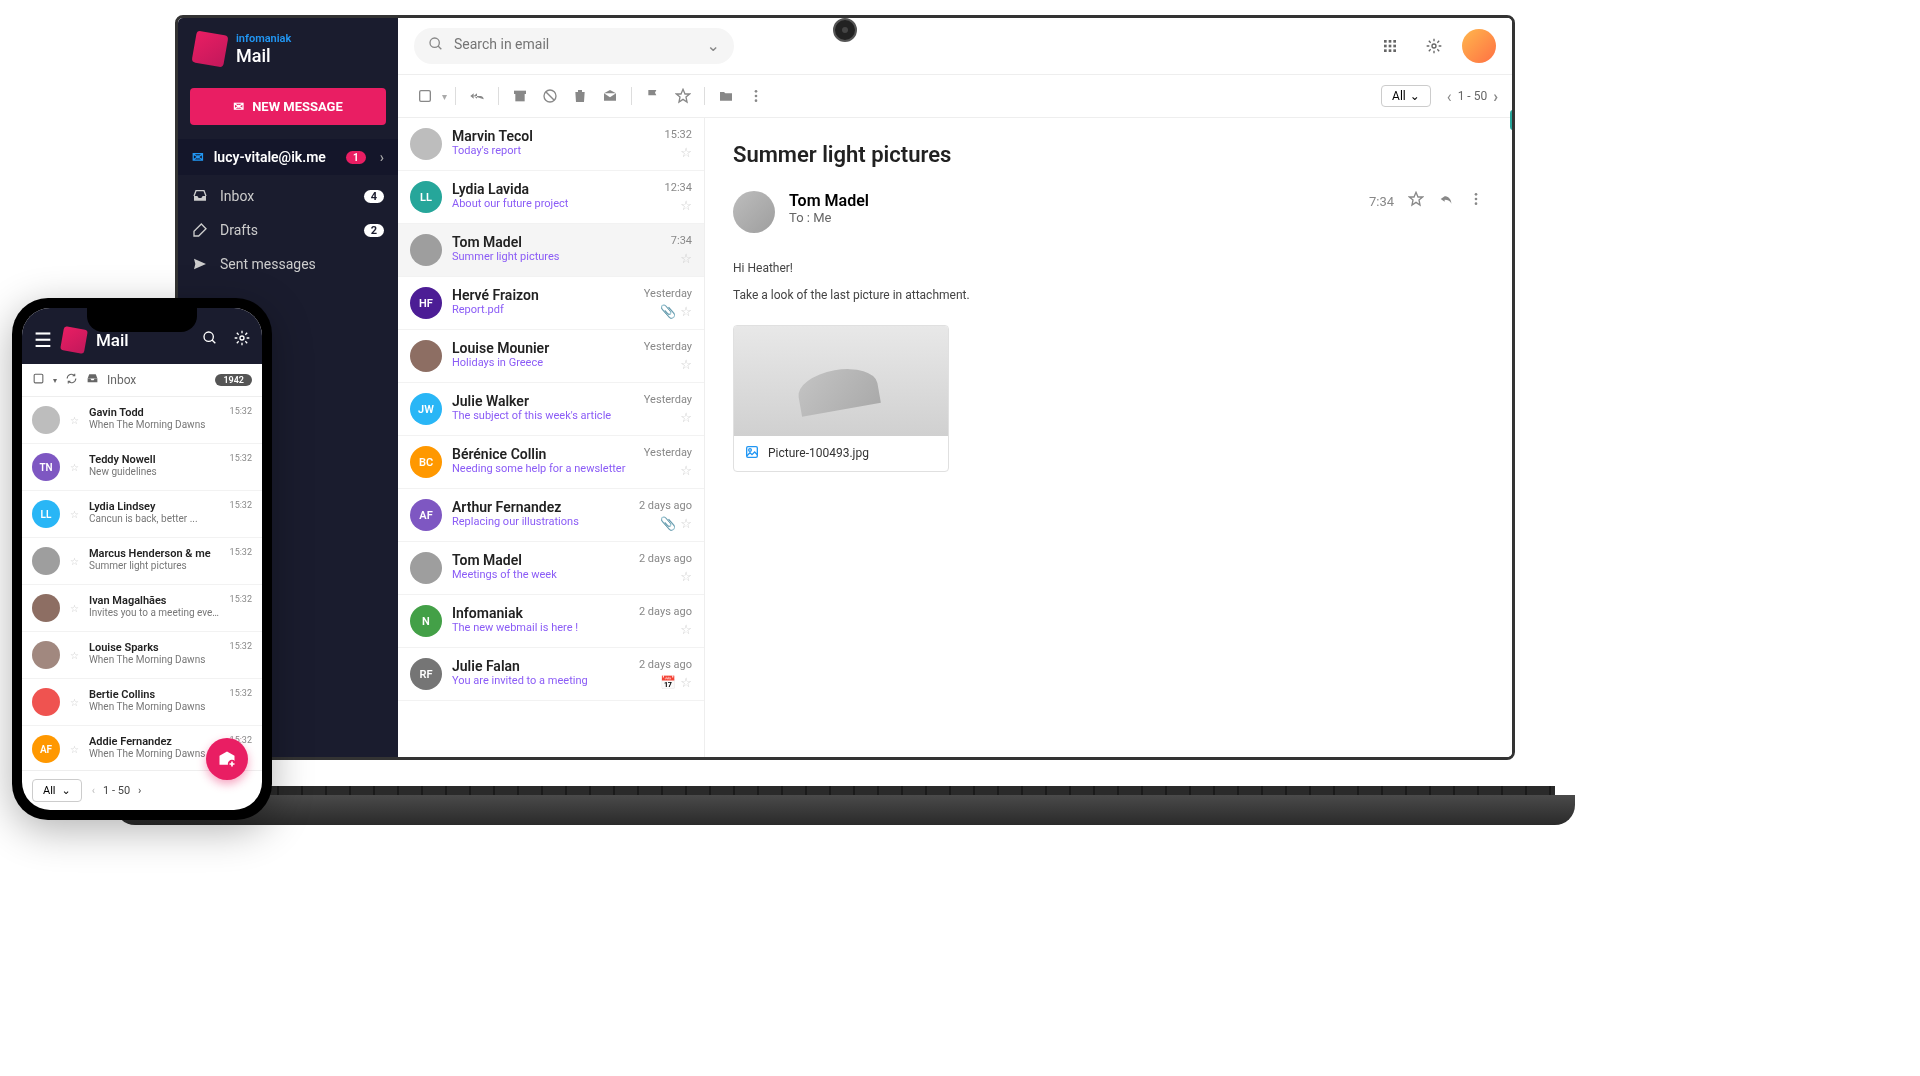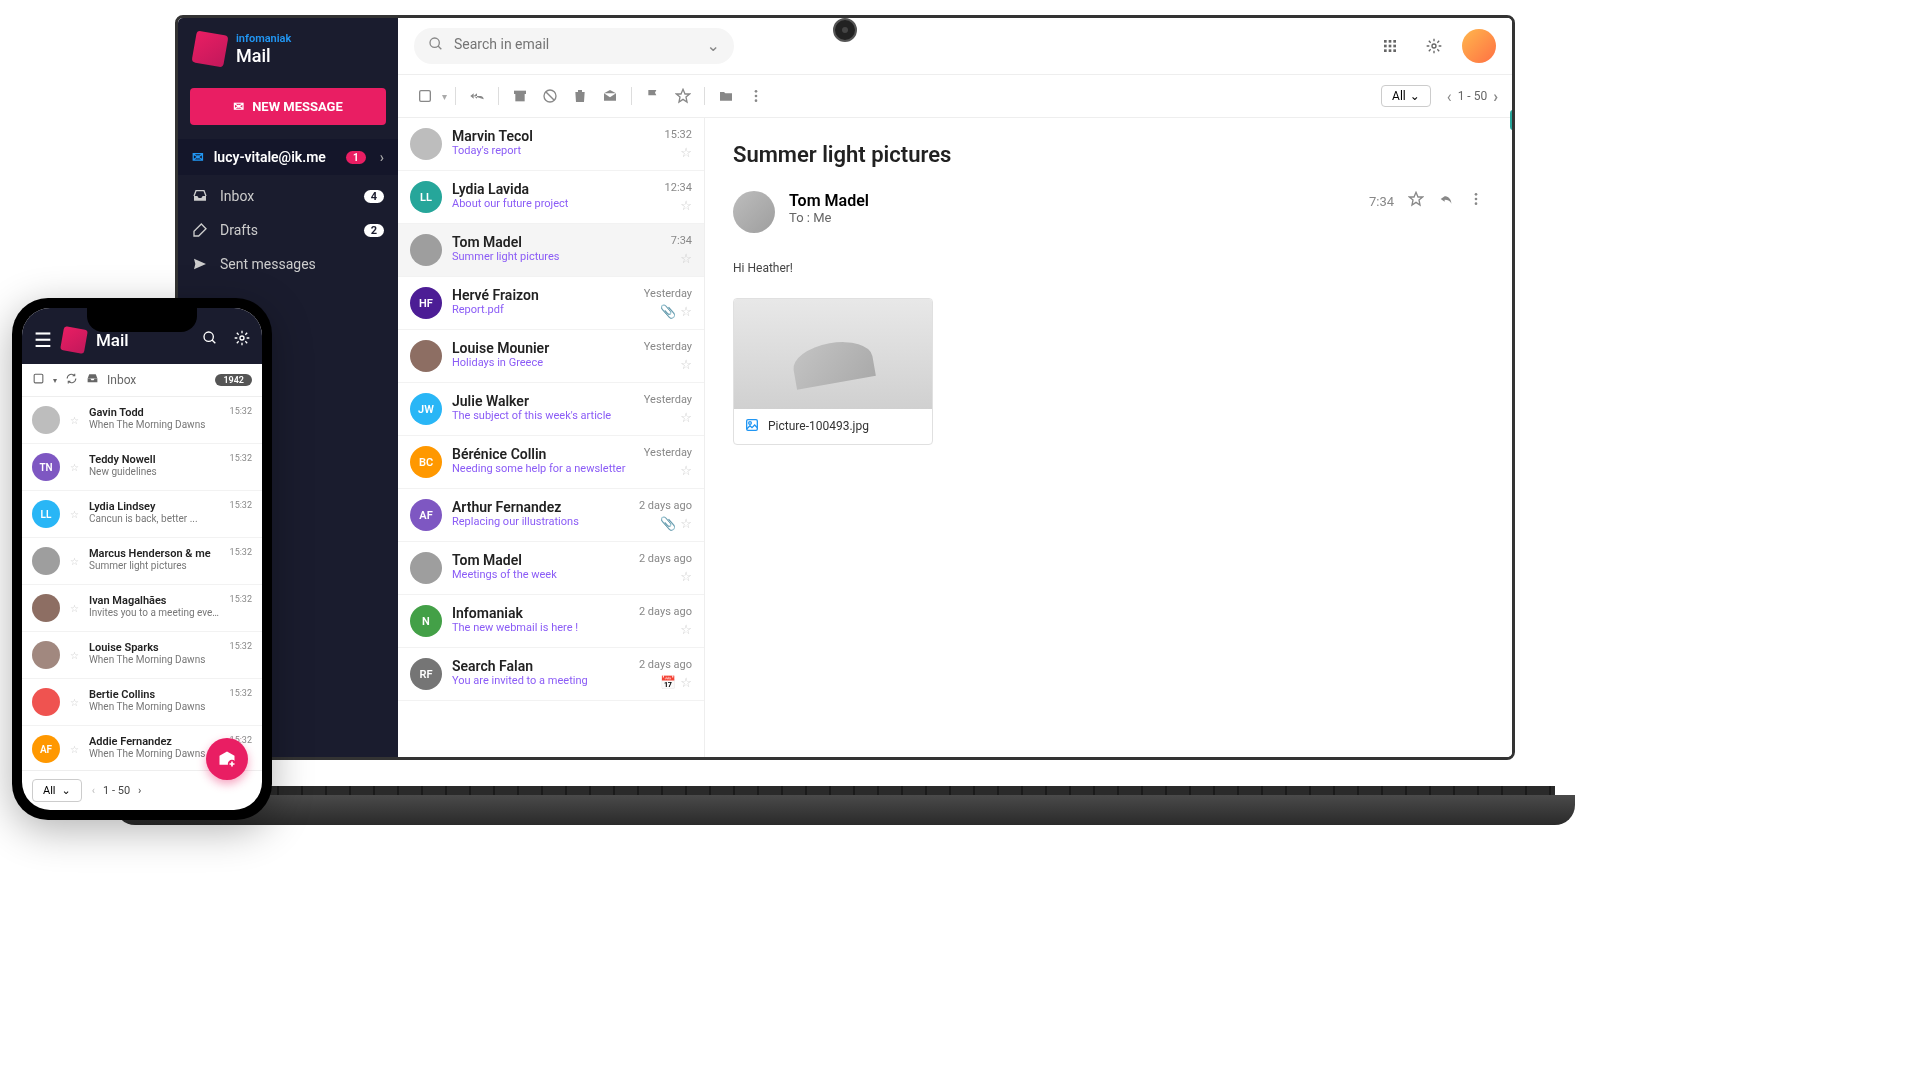--- a/index.html
+++ b/index.html
@@ -61,21 +61,21 @@
 .detail{flex:1;padding:24px 28px;overflow-y:auto}
 .detail h1{font-size:22px;font-weight:600;color:#222;margin-bottom:24px}
 .detail-header{display:flex;gap:14px;align-items:flex-start;margin-bottom:24px}
 .detail-av{width:42px;height:42px;border-radius:50%;background:linear-gradient(135deg,#bdbdbd,#9e9e9e)}
 .detail-from{font-size:16px;font-weight:600}
 .detail-to{font-size:13px;color:#666}
 .detail-actions{margin-left:auto;display:flex;align-items:center;gap:14px;color:#888}
 .detail-time{font-size:13px}
 .detail-body{font-size:12px;color:#444;line-height:1.9}
 .detail-body p{margin-bottom:4px}
-.attachment{margin-top:18px;border:1px solid #e0e0e0;border-radius:4px;width:200px;overflow:hidden}
+.attachment{margin-top:18px;border:1px solid #e0e0e0;border-radius:4px;width:216px;overflow:hidden}
 .attach-img{height:110px;background:linear-gradient(180deg,#e8e8e8,#d0d0d0);position:relative}
 .attach-img::after{content:'';position:absolute;left:30%;top:40%;width:80px;height:40px;background:linear-gradient(135deg,#c4c4c4,#aaa);border-radius:50% 50% 0 0;transform:rotate(-10deg)}
 .attach-name{padding:8px 10px;display:flex;align-items:center;gap:8px;font-size:12px;color:#333}
 .attach-icon{color:#2196f3}
 .verify-badge{position:absolute;right:-18px;top:92px;width:20px;height:20px;background:#26a69a;border-radius:3px;display:flex;align-items:center;justify-content:center;color:#fff;font-size:12px}
 
 
 .phone{position:absolute;left:12px;top:298px;width:260px;height:522px;background:#000;border-radius:36px;padding:10px;z-index:50;box-shadow:0 10px 40px rgba(0,0,0,.3)}
 .phone-screen{width:100%;height:100%;background:#fff;border-radius:28px;overflow:hidden;position:relative;display:flex;flex-direction:column}
 .phone-notch{position:absolute;left:50%;top:0;transform:translateX(-50%);width:110px;height:24px;background:#000;border-radius:0 0 16px 16px;z-index:10}
@@ -398,21 +398,21 @@
     <div class="msg-meta">
                   <div class="msg-time">2 days ago</div>
                   <div class="msg-icons">
                     <span>☆</span>
                   </div>
                 </div>
               </div>
               <div class="msg">
                 <div class="msg-av" style="background:#757575">RF</div>
     <div class="msg-body">
-                  <div class="msg-from">Search Falan</div>
+                  <div class="msg-from">Julie Falan</div>
                   <div class="msg-subj">You are invited to a meeting</div>
                 </div>
     <div class="msg-meta">
                   <div class="msg-time">2 days ago</div>
                   <div class="msg-icons">
                     <span>📅</span>
                     <span>☆</span>
                   </div>
                 </div>
               </div>
@@ -435,20 +435,21 @@
                     </svg></span>
                 <span class="fill"><svg viewBox="0 0 24 24">
                       <circle cx="12" cy="5" r="2"></circle>
                       <circle cx="12" cy="12" r="2"></circle>
                       <circle cx="12" cy="19" r="2"></circle>
                     </svg></span>
               </div>
             </div>
             <div class="detail-body" id="detail-body">
                 <p>Hi Heather!</p>
+                <p>Take a look of the last picture in attachment.</p>
               </div>
             <div class="attachment">
               <div class="attach-img"></div>
               <div class="attach-name">
                 <span class="attach-icon">
                   <svg viewBox="0 0 24 24">
                       <rect x="4" y="4" width="16" height="16" rx="2"></rect>
                       <circle cx="9" cy="9" r="2"></circle>
                       <path d="M4 18l5-5 3 3 4-4 4 4"></path>
                     </svg>

